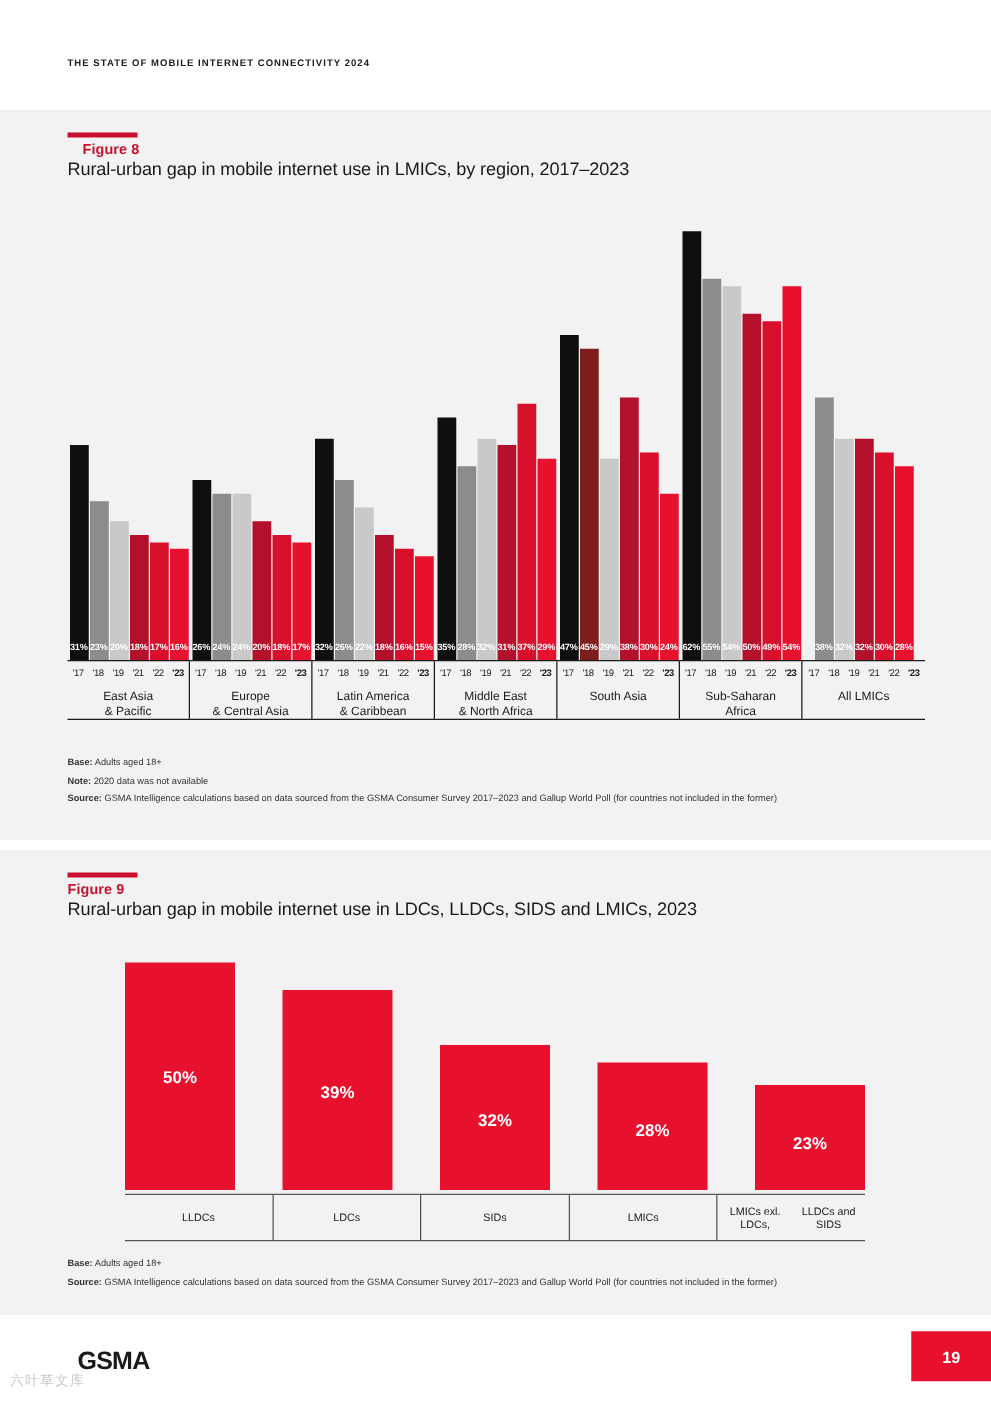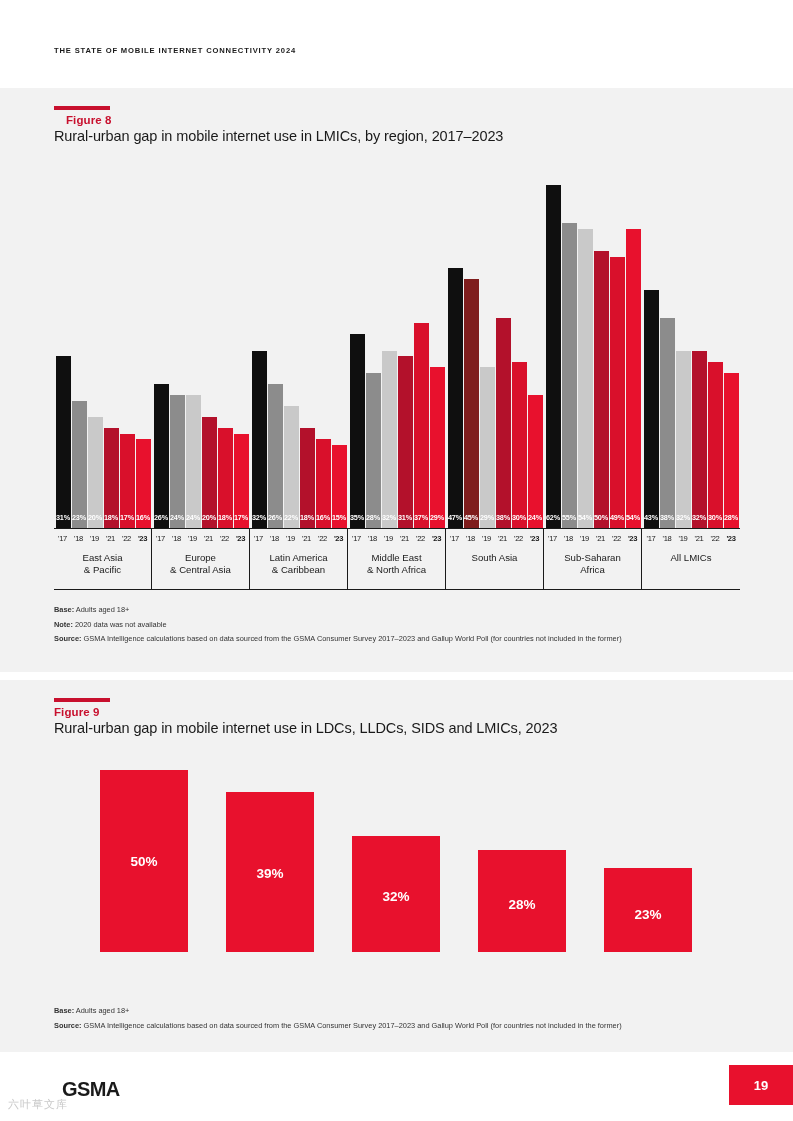--- a/index.html
+++ b/index.html
@@ -63,21 +63,21 @@
   .f8-bar { position: relative; width: 15px; }
   .f8-bar .val {
     position: absolute; left: 50%; transform: translateX(-50%);
     bottom: 6px; font-size: 7.3px; font-weight: bold; color: #ffffff;
     white-space: nowrap; letter-spacing: -0.2px;
   }
 
   
   #f8axis {
     position: absolute; left: 54px; top: 528px;
-    width: 686px; height: 62px;
+    width: 686px; height: 48px;
     border-top: 1.6px solid #1a1a1a;
     border-bottom: 1.6px solid #1a1a1a;
     display: flex;
   }
   .f8-axcell {
     position: relative; height: 100%;
     border-right: 1.3px solid #1a1a1a;
     display: flex; flex-direction: column; align-items: center;
   }
   .f8-axcell:last-child { border-right: none; }
@@ -263,23 +263,20 @@
             <span class="val">50%</span>
           </div>
           <div class="f8-bar" style="height: 271.385px; background: rgb(217, 16, 43);">
             <span class="val">49%</span>
           </div>
           <div class="f8-bar" style="height: 299.077px; background: rgb(232, 17, 45);">
             <span class="val">54%</span>
           </div>
         </div>
         <div class="f8-region" style="width: 98px;">
-          <div class="f8-bar" style="height: 238.154px; background: rgb(15, 15, 15);">
-            <span class="val">43%</span>
-          </div>
           <div class="f8-bar" style="height: 210.462px; background: rgb(140, 140, 140);">
             <span class="val">38%</span>
           </div>
           <div class="f8-bar" style="height: 177.231px; background: rgb(201, 201, 201);">
             <span class="val">32%</span>
           </div>
           <div class="f8-bar" style="height: 177.231px; background: rgb(179, 17, 43);">
             <span class="val">32%</span>
           </div>
           <div class="f8-bar" style="height: 166.154px; background: rgb(217, 16, 43);">
@@ -411,20 +408,38 @@
       <div class="f9-bar" style="height: 116.364px; background: rgb(232, 17, 45);">
         <span class="val">32%</span>
       </div>
       <div class="f9-bar" style="height: 101.818px; background: rgb(232, 17, 45);">
         <span class="val">28%</span>
       </div>
       <div class="f9-bar" style="height: 83.6364px; background: rgb(232, 17, 45);">
         <span class="val">23%</span>
       </div>
     </div>
+  <div id="f9axis">
+      <div class="f9-axcell">
+        <div>LLDCs</div>
+      </div>
+      <div class="f9-axcell">
+        <div>LDCs</div>
+      </div>
+      <div class="f9-axcell">
+        <div>SIDs</div>
+      </div>
+      <div class="f9-axcell">
+        <div>LMICs</div>
+      </div>
+      <div class="f9-axcell">
+        <div>LMICs exl. LDCs,</div>
+        <div>LLDCs and SIDS</div>
+      </div>
+    </div>
 
   <div class="notes" style="top:1005px;" id="f9notes">
       <div class="line"><b>Base:</b> Adults aged 18+</div>
       <div class="line"><b>Source:</b> GSMA Intelligence calculations based on data sourced from the GSMA Consumer Survey 2017–2023 and Gallup World Poll (for countries not included in the former)</div>
     </div>
 
   <div class="gsma">GSMA</div>
   <div class="pagebox">19</div>
   <div class="wmark">六叶草文库</div>
 

